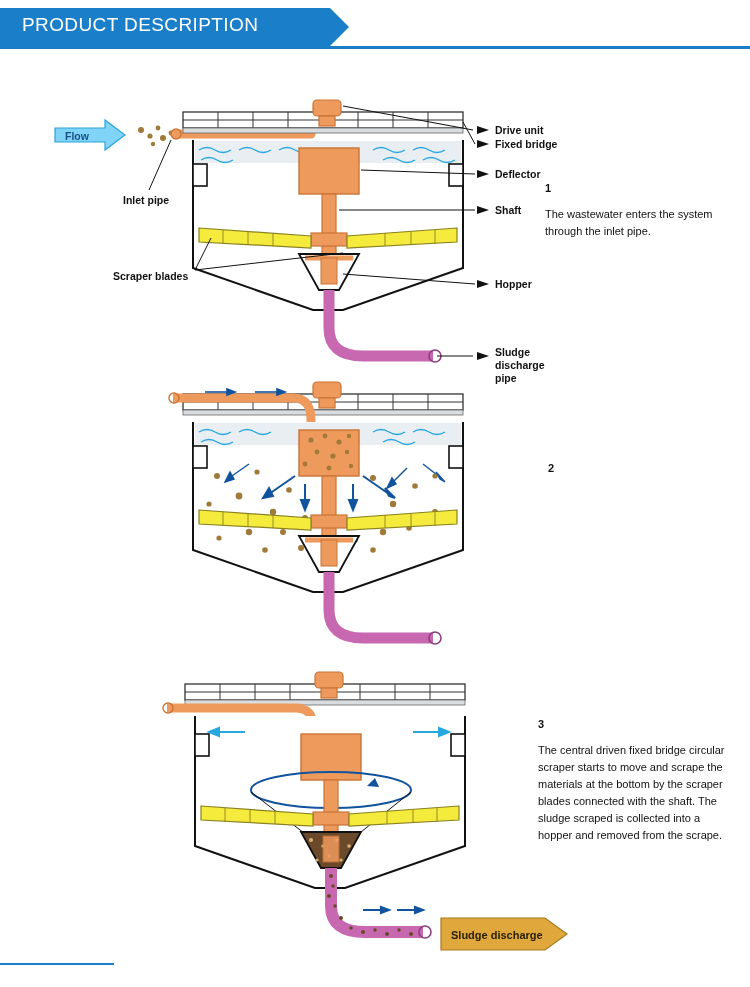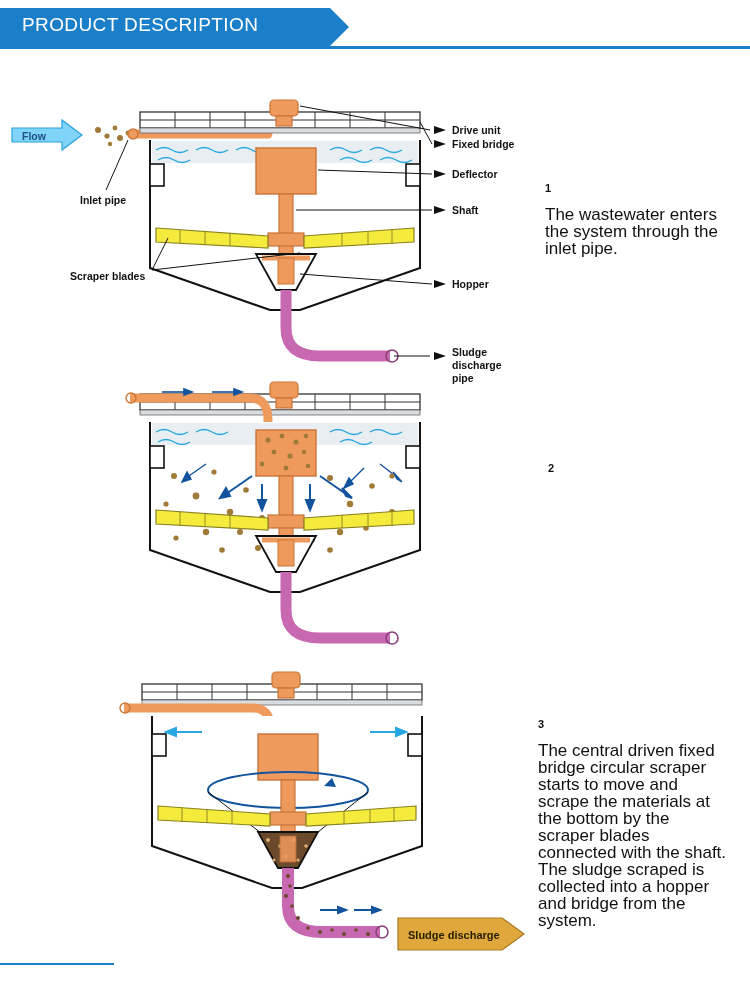--- a/index.html
+++ b/index.html
@@ -28,29 +28,29 @@
     color:#ffffff;font-size:19px;letter-spacing:.4px;
   }
   .header-underline{
     position:absolute;left:0;top:46px;width:750px;height:3px;background:#1a7ec9;
   }
   
   .footer-line{
     position:absolute;left:0;bottom:22px;width:114px;height:2px;background:#1a7ec9;
   }
   
-  .panel{position:absolute;}
+  .panel{position:absolute;margin-left:43px;}
   .panel1{left:0;top:78px;width:530px;height:320px;}
   .panel2{left:0;top:372px;width:530px;height:290px;}
   .panel3{left:2px;top:660px;width:540px;height:300px;}
   .panel svg{display:block;}
   
   .step{position:absolute;width:190px;}
   .step-num{font-size:11px;font-weight:bold;color:#111;margin-bottom:12px;}
-  .step-body{font-size:17px;line-height:17px;color:#111;}
+  .step-body{font-size:11px;line-height:17px;color:#111;}
   .step1{left:545px;top:182px;}
   .step2{left:548px;top:462px;}
   .step3{left:538px;top:718px;}
   
 </style>
 </head>
 <body>
 
 <div class="header">
   <div class="header-bar"></div>
@@ -424,16 +424,16 @@
   <div class="step-num">1</div>
   <div class="step-body">The wastewater enters the system through the inlet pipe.</div>
 </div>
 
 <div class="step step2">
   <div class="step-num">2</div>
 </div>
 
 <div class="step step3">
   <div class="step-num">3</div>
-  <div class="step-body">The central driven fixed bridge circular scraper starts to move and scrape the materials at the bottom by the scraper blades connected with the shaft. The sludge scraped is collected into a hopper and bridge from the system.</div>
+  <div class="step-body">The central driven fixed bridge circular scraper starts to move and scrape the materials at the bottom by the scraper blades connected with the shaft. The sludge scraped is collected into a hopper and removed from the scrape.</div>
 </div>
 
 <div class="footer-line"></div>
 
 </body></html>

